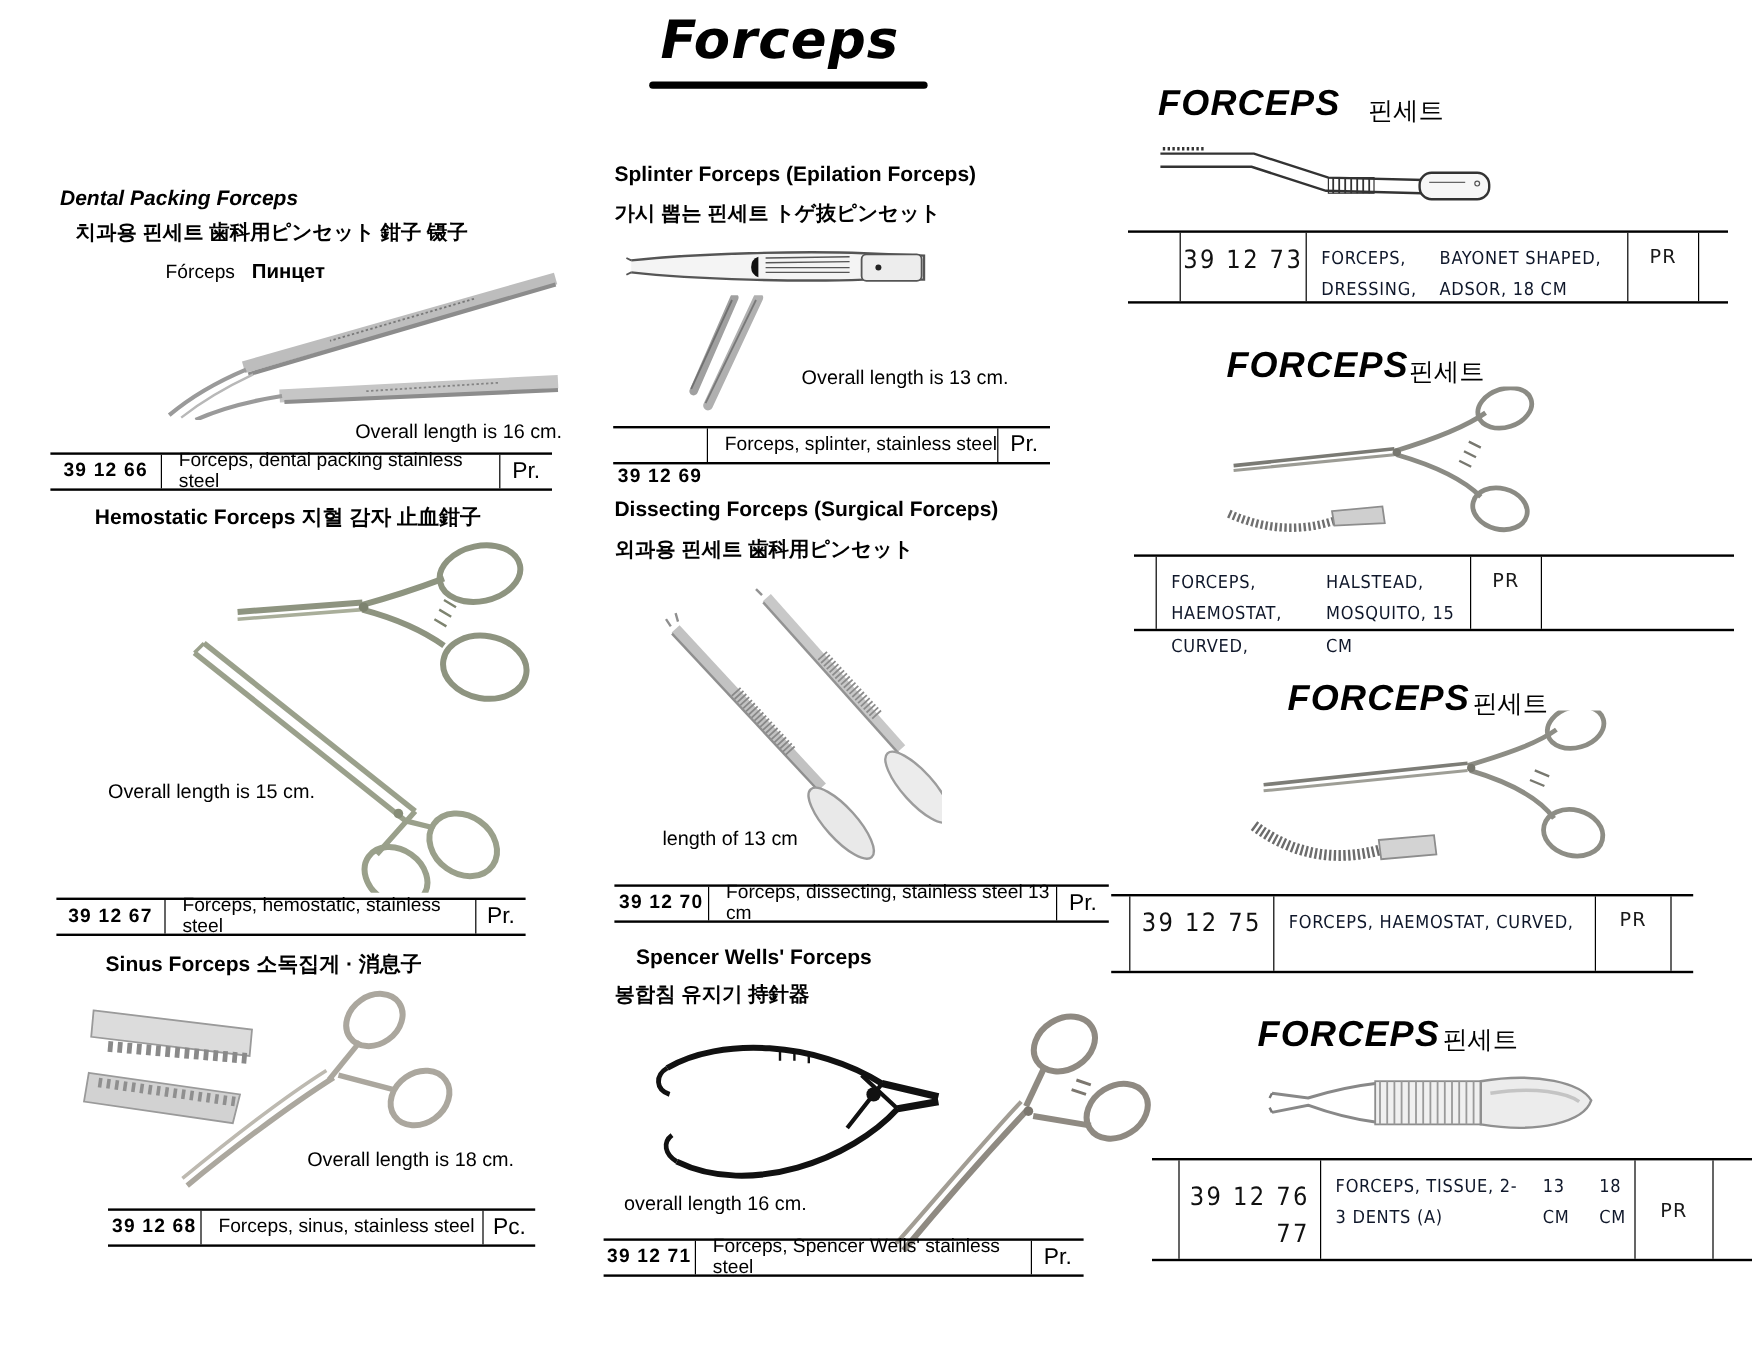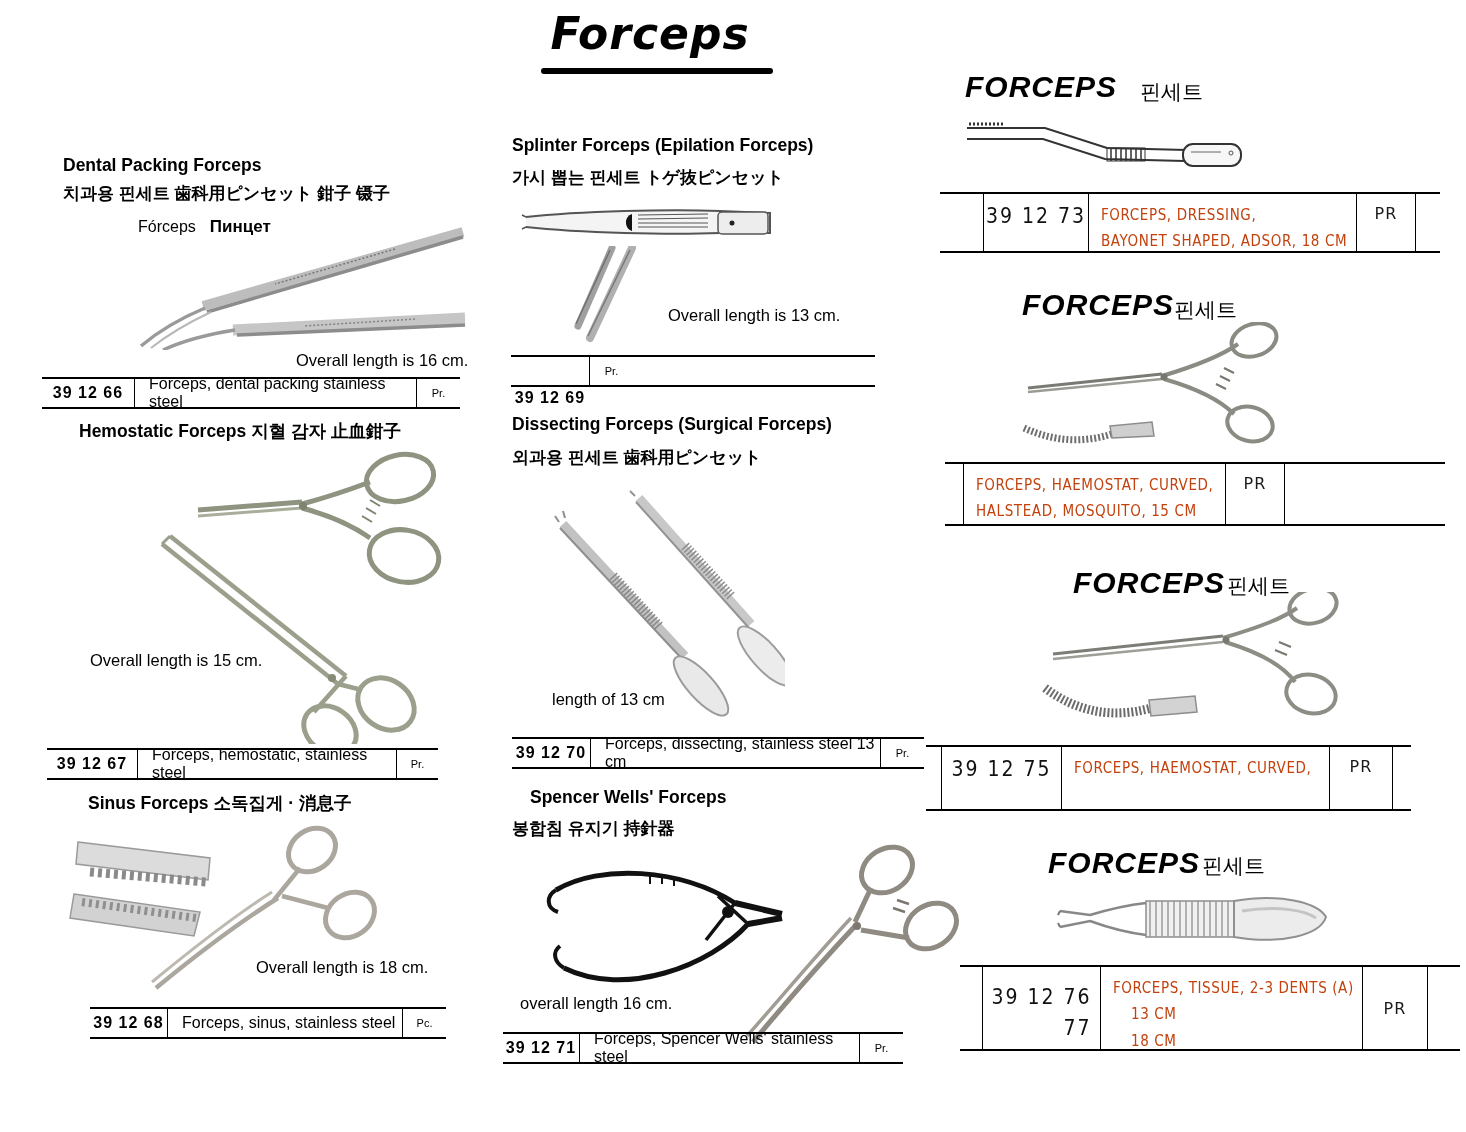--- a/index.html
+++ b/index.html
@@ -26,53 +26,53 @@
 
   
   .caption{position:absolute;font-size:16.5px;white-space:nowrap;}
 
   
   .ptable{position:absolute;display:flex;align-items:stretch;
           border-top:2px solid #000;border-bottom:2px solid #000;box-sizing:border-box;}
   .ptable .cell{display:flex;align-items:center;box-sizing:border-box;}
   .ptable .code{justify-content:center;font-weight:bold;font-size:16px;letter-spacing:1px;}
   .ptable .desc{border-left:1.5px solid #000;padding-left:14px;font-size:16px;flex:1;}
-  .ptable .unit{border-left:1.5px solid #000;justify-content:center;font-size:11px;}
+  .ptable .unit{border-left:1.5px solid #000;justify-content:center;font-size:19px;}
 
   
   .rtable{position:absolute;display:flex;align-items:stretch;
           border-top:2px solid #000;border-bottom:2px solid #000;box-sizing:border-box;}
   .rtable .pad{flex:0 0 auto;}
   .rtable .rcell{box-sizing:border-box;display:flex;}
   .rtable .rcode{border-left:1.5px solid #000;align-items:flex-start;justify-content:center;
                  font-size:21px;letter-spacing:2px;padding-top:10px;color:#111;
                  font-family:"DejaVu Sans", sans-serif;font-stretch:condensed;}
-  .rtable .rdesc{border-left:1.5px solid #000;flex-direction:column;justify-content:flex-start;
-                 padding:8px 0 0 12px;font-size:15px;letter-spacing:0.6px;color:#c2410c;
+  .rtable .rdesc{border-left:1.5px solid #000;flex-direction:row;justify-content:flex-start;
+                 padding:8px 0 0 12px;font-size:15px;letter-spacing:0.6px;color:#0f172a;
                  font-family:"DejaVu Sans", sans-serif;font-stretch:condensed;line-height:1.75;}
   .rtable .runit{border-left:1.5px solid #000;border-right:1.5px solid #000;
                  align-items:flex-start;justify-content:center;padding-top:10px;
                  font-size:16px;letter-spacing:1px;color:#1a1a1a;
                  font-family:"DejaVu Sans", sans-serif;}
   .rtable .fill{flex:1;}
   .rtable.center-unit .runit{align-items:center;padding-top:0;}
   .code-stack{display:flex;flex-direction:column;align-items:flex-end;line-height:1.5;}
 
   .img{position:absolute;}
   svg{display:block;}
 </style>
 </head>
 <body>
 
 <div class="page">
 
   <div class="page-title">Forceps</div>
   <div class="title-underline"></div>
 
-  <div class="sec-title" style="left:63px;top:155px;">Dental Packing Forceps</div>
+  <div class="sec-title" style="left:50px;top:155px;font-style:italic;">Dental Packing Forceps</div>
   <div class="sec-i18n" style="left:63px;top:182px;">치과용 핀세트    歯科用ピンセット  鉗子   镊子</div>
   <div class="lang-line" style="left:138px;top:217px;">
     <span>Fórceps</span><span class="ru">Пинцет</span>
   </div>
   <div class="img" style="left:65px;top:226px;">
     <svg width="405" height="124" viewBox="0 0 405 124">
       <path d="M398,6 L138,80" stroke="#bdbdbd" stroke-width="10" fill="none"></path>
       <path d="M398,11 L142,86" stroke="#8c8c8c" stroke-width="3.5" fill="none"></path>
       <path d="M330,23 L210,58" stroke="#777" stroke-width="1.5" stroke-dasharray="2,2" fill="none"></path>
       <path d="M140,82 Q102,98 76,120" stroke="#9a9a9a" stroke-width="3.5" fill="none"></path>
@@ -165,20 +165,21 @@
     <svg width="95" height="100" viewBox="0 0 95 100">
       <path d="M72,2 L30,92" stroke="#b0b0b0" stroke-width="8" stroke-linecap="round" fill="none"></path>
       <path d="M70,4 L28,90" stroke="#787878" stroke-width="1.5" fill="none"></path>
       <path d="M52,2 L18,80" stroke="#a0a0a0" stroke-width="7" stroke-linecap="round" fill="none"></path>
       <path d="M50,4 L16,78" stroke="#707070" stroke-width="1.5" fill="none"></path>
     </svg>
   </div>
   <div class="caption" style="left:668px;top:306px;">Overall length is 13 cm.</div>
   <div class="ptable" style="left:511px;top:355px;width:364px;height:32px;">
     <div class="cell code" style="width:78px;margin-top:41px;">39 12 69</div>
+    <div class="cell desc">Forceps, splinter, stainless steel</div>
     <div class="cell unit" style="width:44px;">Pr.</div>
   </div>
 
   <div class="sec-title" style="left:512px;top:414px;">Dissecting Forceps (Surgical Forceps)</div>
   <div class="sec-i18n" style="left:512px;top:446px;">외과용 핀세트  歯科用ピンセット</div>
   <div class="img" style="left:535px;top:476px;">
     <svg width="250" height="250" viewBox="0 0 250 250">
 
       <path d="M28,48 L150,180" stroke="#c2c2c2" stroke-width="9" fill="none"></path>
       <path d="M25,52 L148,184" stroke="#8f8f8f" stroke-width="2" fill="none"></path>

